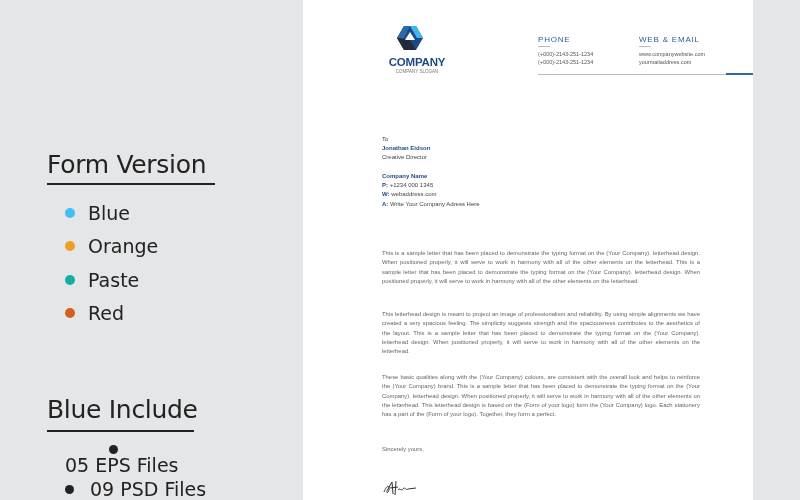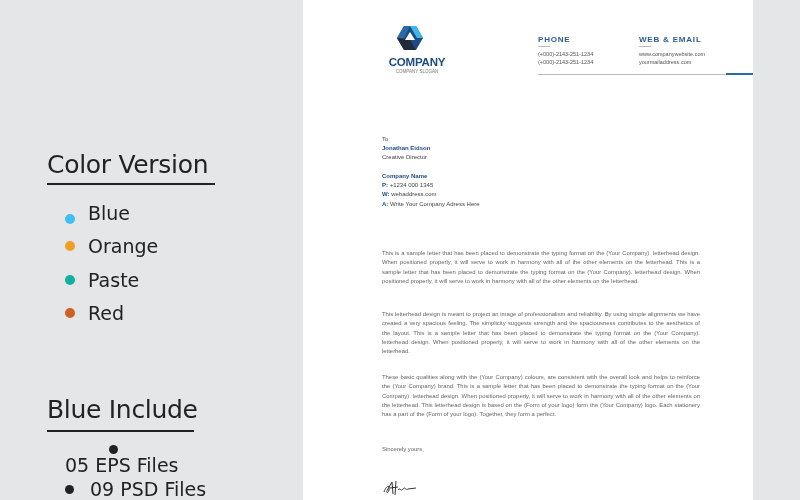--- a/index.html
+++ b/index.html
@@ -7,38 +7,38 @@
   .left { position:absolute; left:0; top:0; width:303px; height:500px; }
   .sec-title { position:absolute; left:47px; font-family:"DejaVu Sans", sans-serif; font-size:25px; color:#222; letter-spacing:-0.3px; }
   .sec-line { position:absolute; left:47px; height:2px; background:#222; }
   .item { position:absolute; left:65px; display:flex; align-items:center; font-family:"DejaVu Sans", sans-serif; font-size:19px; color:#222; }
   .dot { width:10px; height:10px; border-radius:50%; margin-right:13px; }
   .bullet { width:9px; height:9px; border-radius:50%; background:#222; margin-right:16px; }
   .paper { position:absolute; left:303px; top:0; width:450px; height:500px; background:#fff; }
   .logo { position:absolute; left:94px; top:26px; }
   .company { position:absolute; left:79px; top:56px; width:70px; text-align:center; font-weight:bold; font-size:11.5px; color:#1e4a83; letter-spacing:-0.2px; }
   .slogan { position:absolute; left:79px; top:69px; width:70px; text-align:center; font-size:4.5px; color:#777; }
-  .hdr-label { position:absolute; top:35px; font-weight:bold; font-size:8px; color:#2a5d98; letter-spacing:0.8px; }
+  .hdr-label { position:absolute; top:35px; font-weight:normal; font-size:8px; color:#2a5d98; letter-spacing:0.8px; }
   .hdr-under { position:absolute; top:46px; width:12px; height:1px; background:#bbb; }
   .hdr-val { position:absolute; font-size:5.5px; color:#555; }
   .hdr-rule { position:absolute; top:74px; left:235px; width:215px; height:1px; background:#bbb; }
   .hdr-rule-accent { position:absolute; top:73px; left:423px; width:27px; height:2px; background:#2a6aa8; }
   .addr { position:absolute; left:79px; font-size:6px; line-height:9.2px; color:#444; }
   .addr .b { color:#1e4a83; font-weight:bold; }
   .body-p { position:absolute; left:79px; width:318px; font-size:5.9px; line-height:9.3px; color:#666; text-align:justify; }
   .sig { position:absolute; left:79px; top:478px; }
 </style>
 </head>
 <body>
 
 <div class="left">
-  <div class="sec-title" style="top:150px;">Color Version</div>
+  <div class="sec-title" style="top:150px;">Form Version</div>
   <div class="sec-line" style="top:183px; width:168px;"></div>
 
-  <div class="item" style="top:202px;align-items:flex-end;">
+  <div class="item" style="top:202px;">
     <span class="dot" style="background:#40c0f0;"></span>
     <span>Blue</span>
   </div>
   <div class="item" style="top:235px;">
     <span class="dot" style="background:#f0a020;"></span>
     <span>Orange</span>
   </div>
   <div class="item" style="top:269px;text-align:right;">
     <span class="dot" style="background:#10b0a0;"></span>
     <span>Paste</span>

